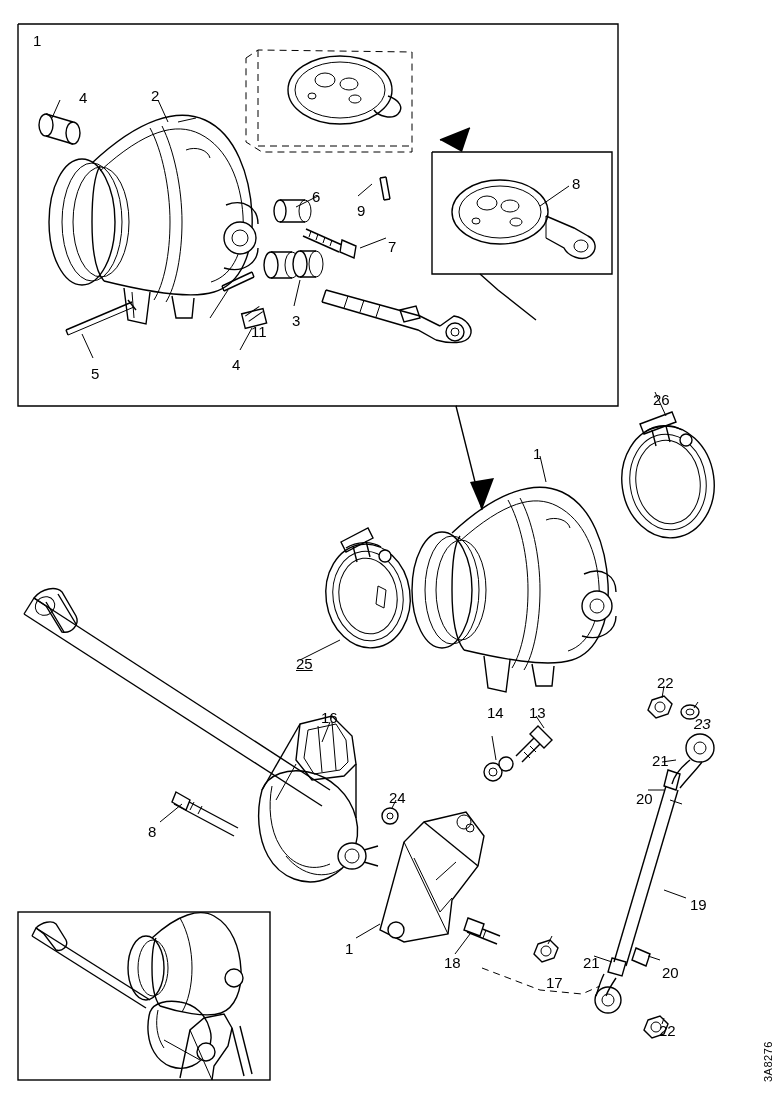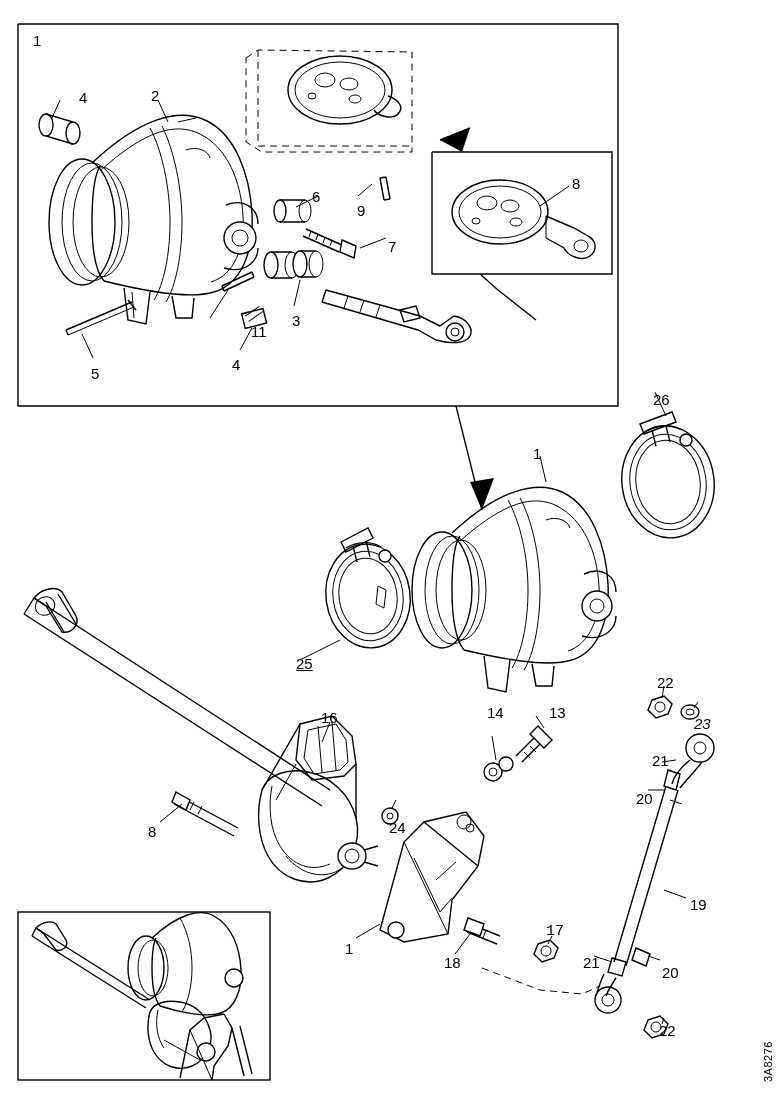--- a/index.html
+++ b/index.html
@@ -413,29 +413,29 @@
   <div class="callout" style="left:292px; top:313px;">3</div>
   <div class="callout" style="left:218px; top:324px;margin-left:33px;">11</div>
   <div class="callout" style="left:232px; top:357px;">4</div>
   <div class="callout" style="left:91px;  top:366px;">5</div>
   <div class="callout" style="left:653px; top:377px;margin-top:15px;">26</div>
   <div class="callout" style="left:533px; top:446px;">1</div>
   <div class="callout" style="left:296px; top:656px;text-decoration:underline;">25</div>
   <div class="callout" style="left:657px; top:675px;">22</div>
   <div class="callout" style="left:694px; top:716px;font-style:italic;">23</div>
   <div class="callout" style="left:321px; top:710px;">16</div>
-  <div class="callout" style="left:529px; top:705px;margin-left:20px;">13</div>
+  <div class="callout" style="left:529px; top:705px;">13</div>
   <div class="callout" style="left:487px; top:705px;">14</div>
   <div class="callout" style="left:652px; top:753px;">21</div>
   <div class="callout" style="left:636px; top:791px;">20</div>
-  <div class="callout" style="left:389px; top:820px;">24</div>
+  <div class="callout" style="left:389px; top:790px;">24</div>
   <div class="callout" style="left:148px; top:824px;">8</div>
   <div class="callout" style="left:690px; top:897px;text-align:center;">19</div>
   <div class="callout" style="left:345px; top:941px;">1</div>
   <div class="callout" style="left:444px; top:955px;">18</div>
-  <div class="callout" style="left:546px; top:924px;font-family:Liberation Mono, monospace;">17</div>
+  <div class="callout" style="left:546px; top:975px;">17</div>
   <div class="callout" style="left:583px; top:955px;">21</div>
   <div class="callout" style="left:662px; top:965px;">20</div>
   <div class="callout" style="left:659px; top:1023px;">22</div>
 
   <div class="partcode" style="left:762px; top:1082px;">3A8276</div>
 
 </div>
 
 </body></html>

